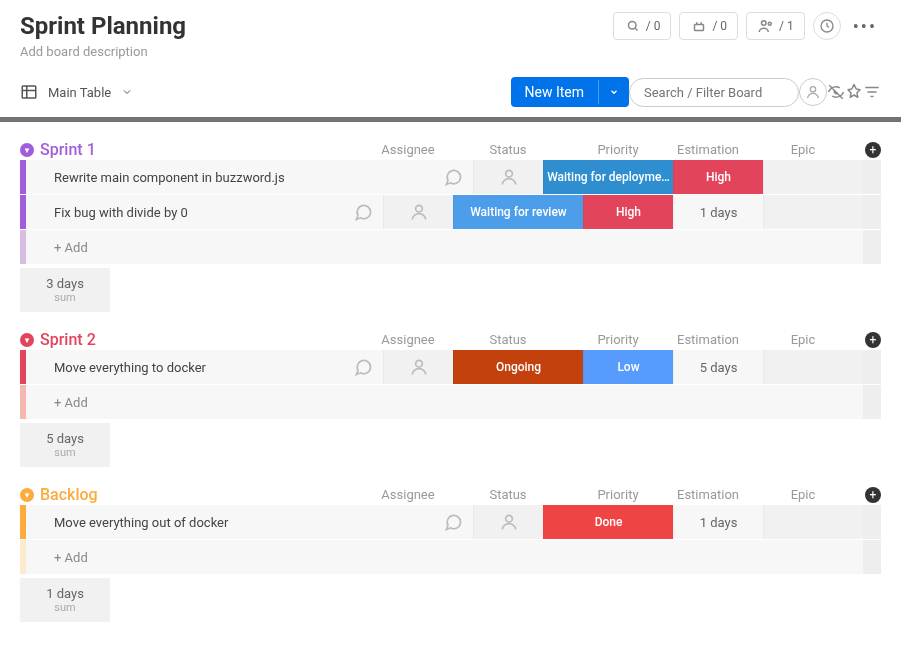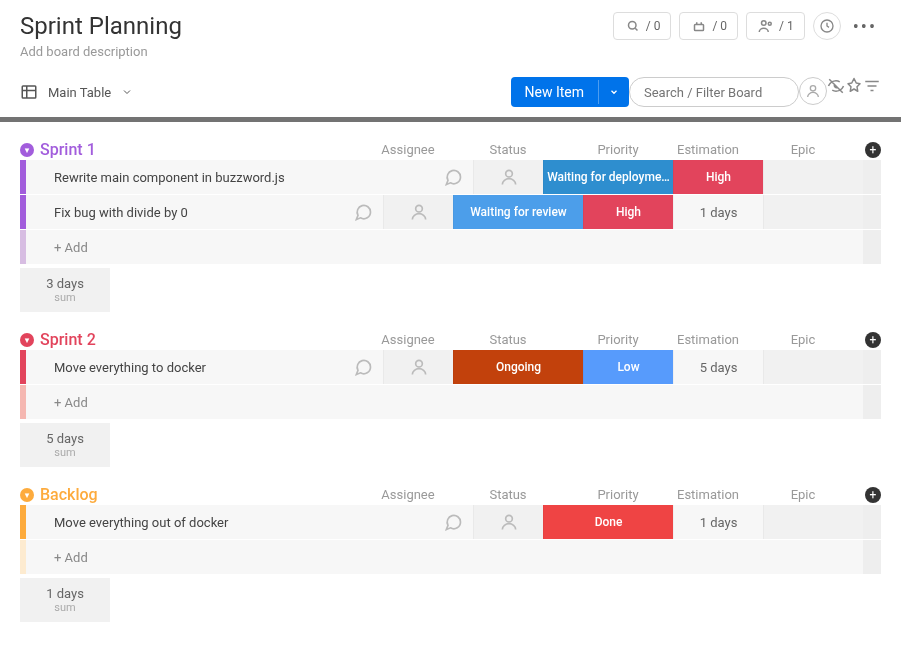--- a/index.html
+++ b/index.html
@@ -1,27 +1,27 @@
 <!DOCTYPE html>
 <html><head>
 <meta charset="utf-8">
 <style>
 *{box-sizing:border-box;margin:0;padding:0;font-family:-apple-system,BlinkMacSystemFont,"Segoe UI",Roboto,sans-serif}
 body{background:#fff;color:#333;font-size:13px;width:901px}
 .header{padding:12px 20px 8px}
 .title-row{display:flex;align-items:center;justify-content:space-between}
-.title{font-size:24px;font-weight:400;color:#333}
+.title{font-size:24px;font-weight:700;color:#333}
 .desc{color:#999;font-size:13px;margin-top:4px}
 .head-tools{display:flex;align-items:center;gap:8px}
 .hex{display:flex;align-items:center;justify-content:center;gap:4px;border:1px solid #ddd;border-radius:4px;padding:4px 10px;font-size:12px;color:#666;background:#fff;cursor:pointer}
 .circle-btn{width:28px;height:28px;display:flex;align-items:center;justify-content:center;border:1px solid #ddd;border-radius:50%;color:#888;cursor:pointer}
 .dots{font-size:18px;color:#666;cursor:pointer;letter-spacing:2px;padding:0 4px}
 .toolbar{display:flex;align-items:center;justify-content:space-between;padding:10px 20px;border-bottom:5px solid #737373}
 .tl-left{display:flex;align-items:center;gap:10px;color:#555;cursor:pointer}
-.tl-right{display:flex;}
+.tl-right{display:flex;align-items:center;}
 .new-btn{display:flex;align-items:center;background:#0073ea;color:#fff;border-radius:4px;overflow:hidden;cursor:pointer}
 .new-btn .lbl{padding:7px 14px;font-size:14px}
 .new-btn .dd{padding:7px 10px;border-left:1px solid rgba(255,255,255,.3)}
 .search{border:1px solid #ccc;border-radius:16px;padding:6px 14px;font-size:13px;color:#888;width:170px;outline:none}
 .ico{width:18px;height:18px;color:#888;cursor:pointer}
 .avatar{width:28px;height:28px;border:1px solid #ccc;border-radius:50%;display:flex;align-items:center;justify-content:center;color:#aaa}
 .section{padding:18px 20px 0}
 .sec-head{display:flex;align-items:center}
 .sec-title{font-size:16px;font-weight:500;display:flex;align-items:center;gap:6px}
 .chev{width:14px;height:14px;border-radius:50%;display:inline-flex;align-items:center;justify-content:center;color:#fff;font-size:9px}

